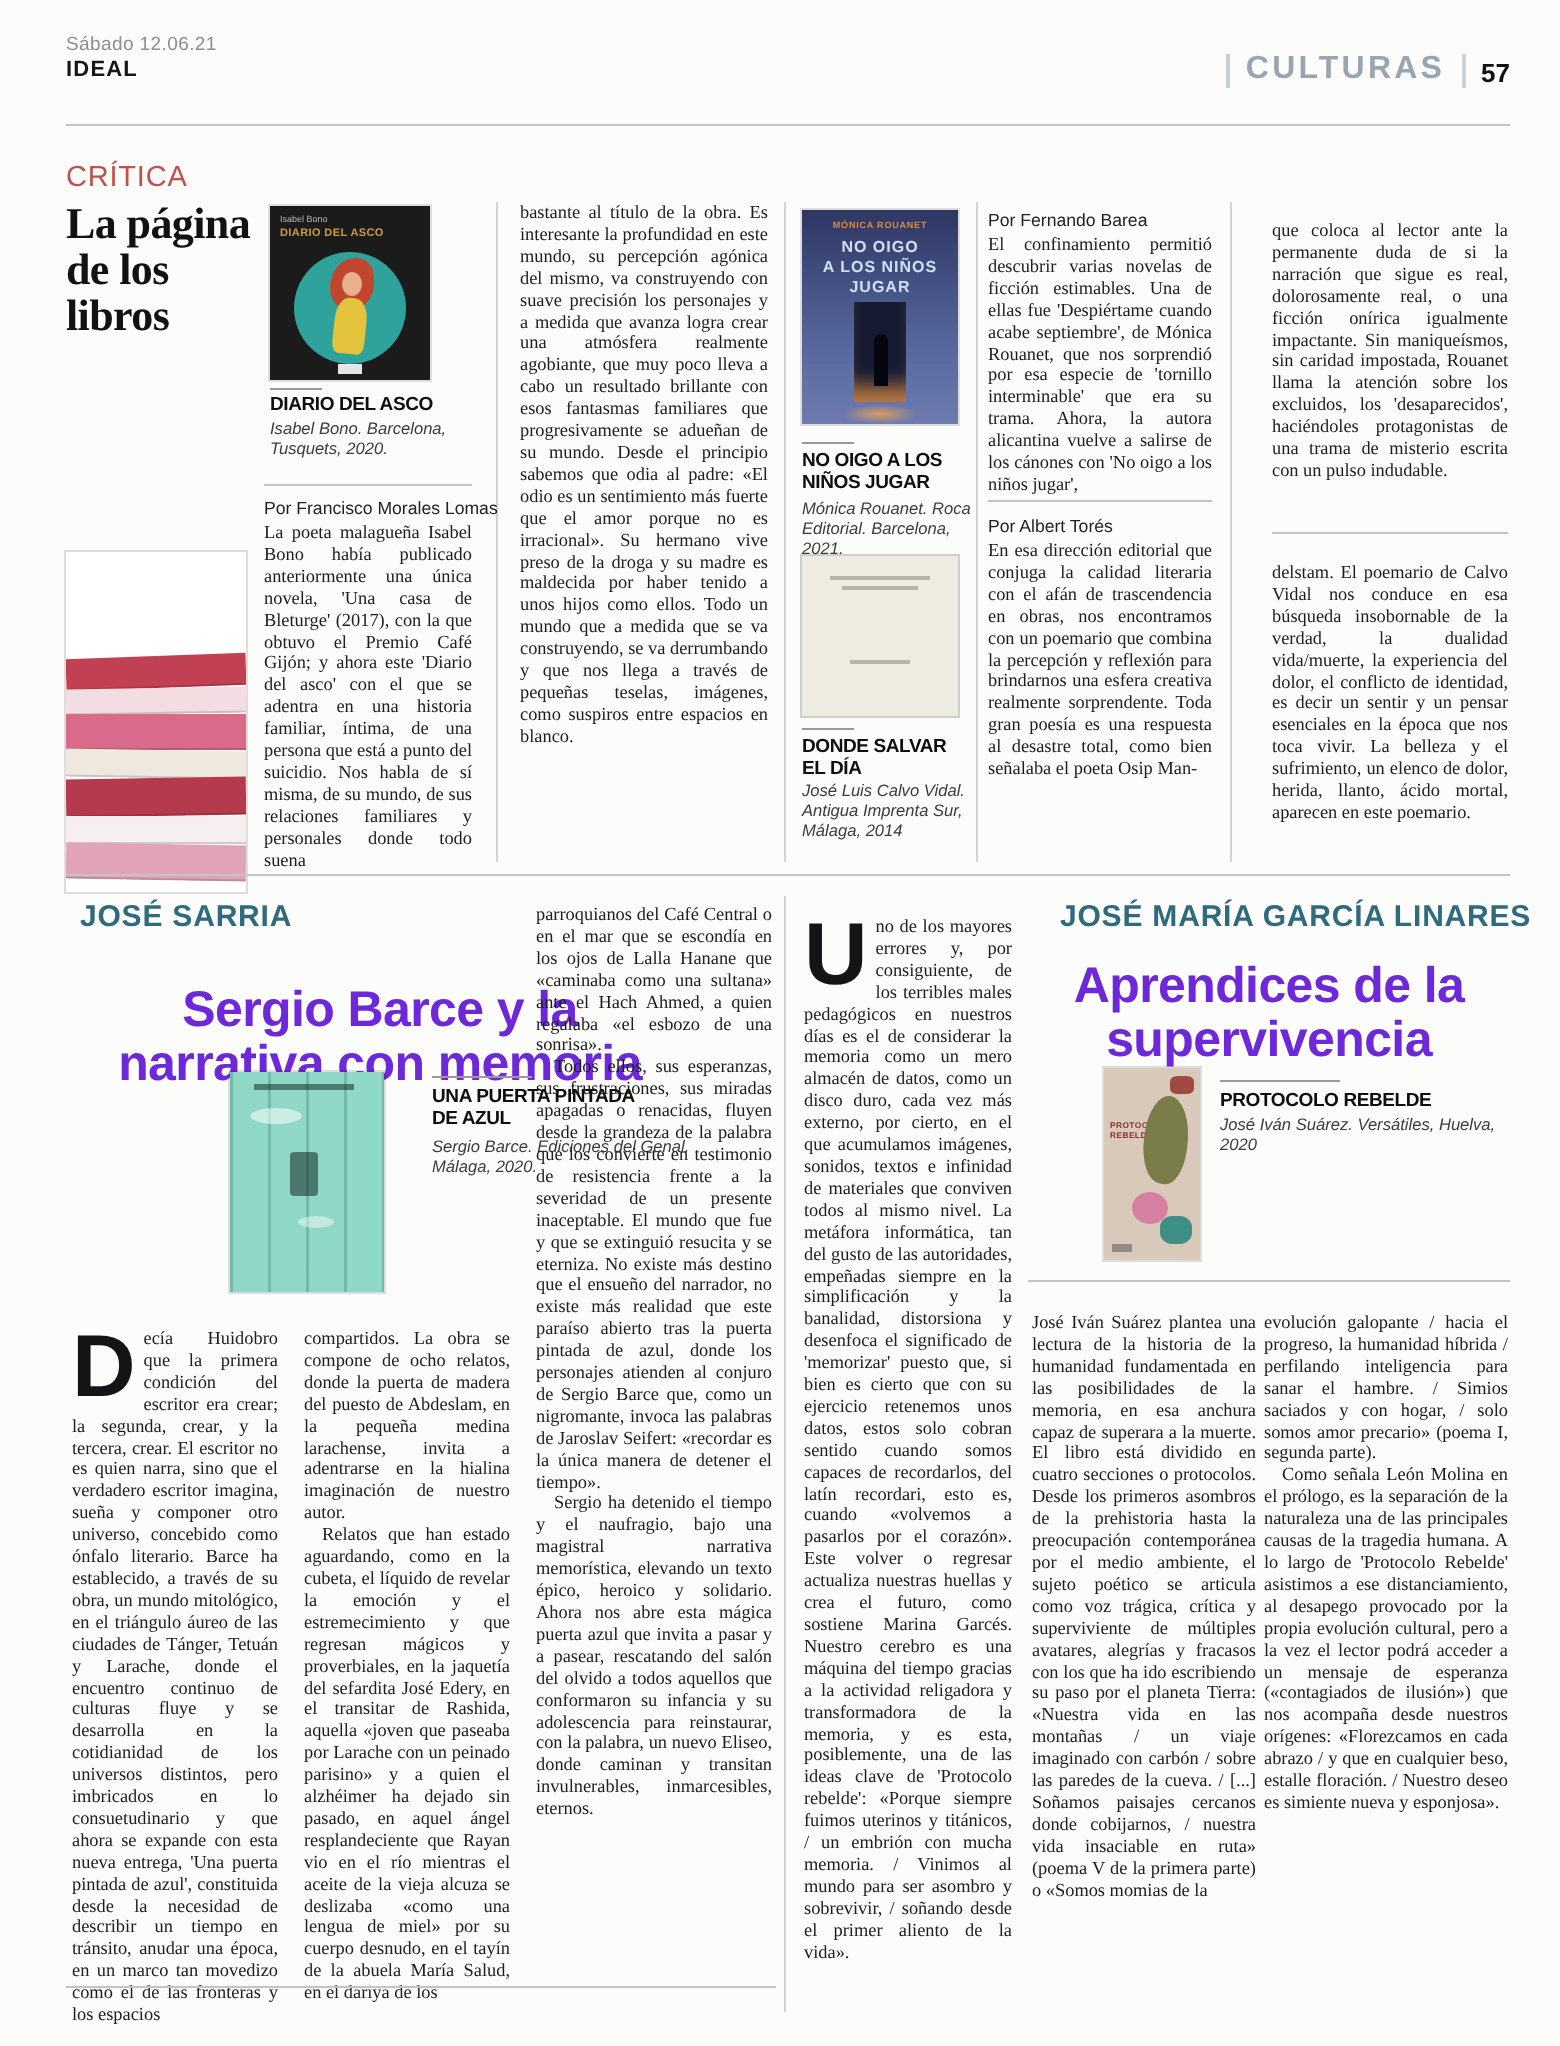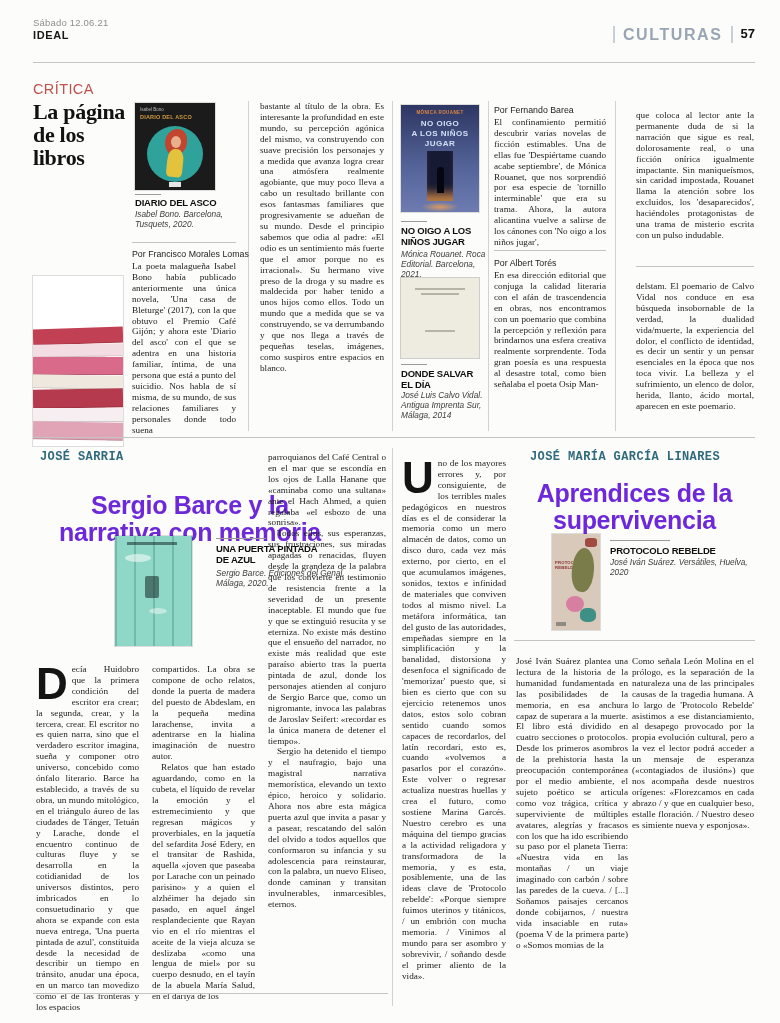--- a/index.html
+++ b/index.html
@@ -5,41 +5,41 @@
   html,body{margin:0;padding:0;background:#e8e8e8;}
   #page{position:relative;width:780px;height:1023px;background:#fcfcfb;margin:0 auto;
         font-family:"Liberation Sans",sans-serif;color:#1c1c1c;overflow:hidden;}
   .abs{position:absolute;}
   .hrule{position:absolute;height:1px;background:#c4c4c4;}
   .vrule{position:absolute;width:1px;background:#d2d2d2;}
 
   
   .date{font-size:9.5px;color:#8e8e8e;letter-spacing:.2px;}
   .masthead{font-size:11px;font-weight:800;color:#161616;letter-spacing:.6px;}
-  .sectionrow{display:flex;align-items:flex-start;gap:8px;}
+  .sectionrow{display:flex;align-items:flex-end;gap:8px;}
   .secbar{width:2px;height:17px;background:#c7cfd8;}
   .sectitle{font-size:16px;font-weight:800;color:#98a6b4;letter-spacing:1.6px;}
   .pagenum{font-size:13px;font-weight:800;color:#111;}
 
   .kicker{font-size:14.5px;color:#c0524c;letter-spacing:.4px;}
   .coordinan{font-size:9.5px;font-weight:700;color:#e37e72;letter-spacing:.2px;}
 
   
   .feattitle{font-family:"Liberation Serif",serif;font-weight:900;font-size:22px;line-height:23px;color:#121212;letter-spacing:-.3px;}
   .featsub{font-family:"Liberation Serif",serif;font-size:12.5px;line-height:15.5px;color:#8a8a8a;}
 
   
   .bt{font-family:"Liberation Serif",serif;font-size:9.2px;line-height:10.9px;text-align:justify;color:#1d1d1d;}
   .bt p{margin:0;}
   .bt p + p{text-indent:9px;}
   .byline{font-size:8.8px;color:#222;white-space:nowrap;}
   .captitle{font-size:9.5px;line-height:11px;font-weight:800;color:#0f0f0f;letter-spacing:-.2px;}
   .capcredit{font-size:8.3px;line-height:10px;font-style:italic;color:#3c3c3c;}
   .caprule{position:absolute;height:1px;background:#9a9a9a;}
-  .seclabel{font-size:12px;font-weight:800;color:#2f6a7d;letter-spacing:.4px;font-family:Liberation Mono, monospace;}
+  .seclabel{font-size:15px;font-weight:800;color:#2f6a7d;letter-spacing:.4px;}
   .bighead{font-family:Liberation Sans, sans-serif;font-weight:900;font-size:25px;line-height:27px;color:#6d28d9;text-align:center;letter-spacing:-.3px;}
   .dropcap{float:left;font-family:"Liberation Sans",sans-serif;font-weight:800;font-size:44px;line-height:35px;padding:2px 4px 0 0;color:#141414;}
 
   
   .cover{position:absolute;box-shadow:0 0 0 1px rgba(0,0,0,.12);overflow:hidden;}
   .c-diario{background:#1b1b1b;}
   .c-diario .a{position:absolute;left:5px;top:4px;font-size:4.5px;color:#b9b9b9;}
   .c-diario .t{position:absolute;left:5px;top:11px;font-size:5.5px;font-weight:700;color:#cf9b3f;letter-spacing:.2px;}
   .c-diario .blob{position:absolute;left:12px;top:23px;width:56px;height:56px;border-radius:50%;background:#2fa39b;}
   .c-diario .hair{position:absolute;left:30px;top:26px;width:22px;height:26px;border-radius:60% 40% 55% 45%;background:#c1452f;}
@@ -222,16 +222,17 @@
   </div>
   <div class="caprule" style="left:610px;top:540px;width:60px;"></div>
   <div class="abs captitle" style="left:610px;top:545px;width:145px;">PROTOCOLO REBELDE</div>
   <div class="abs capcredit" style="left:610px;top:557px;width:145px;">José Iván Suárez. Versátiles, Huelva, 2020</div>
   <div class="hrule" style="left:514px;top:640px;width:241px;"></div>
 
   <div class="abs bt" style="left:516px;top:656px;width:112px;">
     <p>José Iván Suárez plantea una lectura de la historia de la humanidad fundamentada en las posibilidades de la memoria, en esa anchura capaz de superara a la muerte. El libro está dividido en cuatro secciones o protocolos. Desde los primeros asombros de la prehistoria hasta la preocupación contemporánea por el medio ambiente, el sujeto poético se articula como voz trágica, crítica y superviviente de múltiples avatares, alegrías y fracasos con los que ha ido escribiendo su paso por el planeta Tierra: «Nuestra vida en las montañas / un viaje imaginado con carbón / sobre las paredes de la cueva. / [...] Soñamos paisajes cercanos donde cobijarnos, / nuestra vida insaciable en ruta» (poema V de la primera parte) o «Somos momias de la</p>
   </div>
   <div class="abs bt" style="left:632px;top:656px;width:122px;">
+    <p>evolución galopante / hacia el progreso, la humanidad híbrida / perfilando inteligencia para sanar el hambre. / Simios saciados y con hogar, / solo somos amor precario» (poema I, segunda parte).</p>
     <p>Como señala León Molina en el prólogo, es la separación de la naturaleza una de las principales causas de la tragedia humana. A lo largo de 'Protocolo Rebelde' asistimos a ese distanciamiento, al desapego provocado por la propia evolución cultural, pero a la vez el lector podrá acceder a un mensaje de esperanza («contagiados de ilusión») que nos acompaña desde nuestros orígenes: «Florezcamos en cada abrazo / y que en cualquier beso, estalle floración. / Nuestro deseo es simiente nueva y esponjosa».</p>
   </div>
 
 </div>
 
 </body></html>

